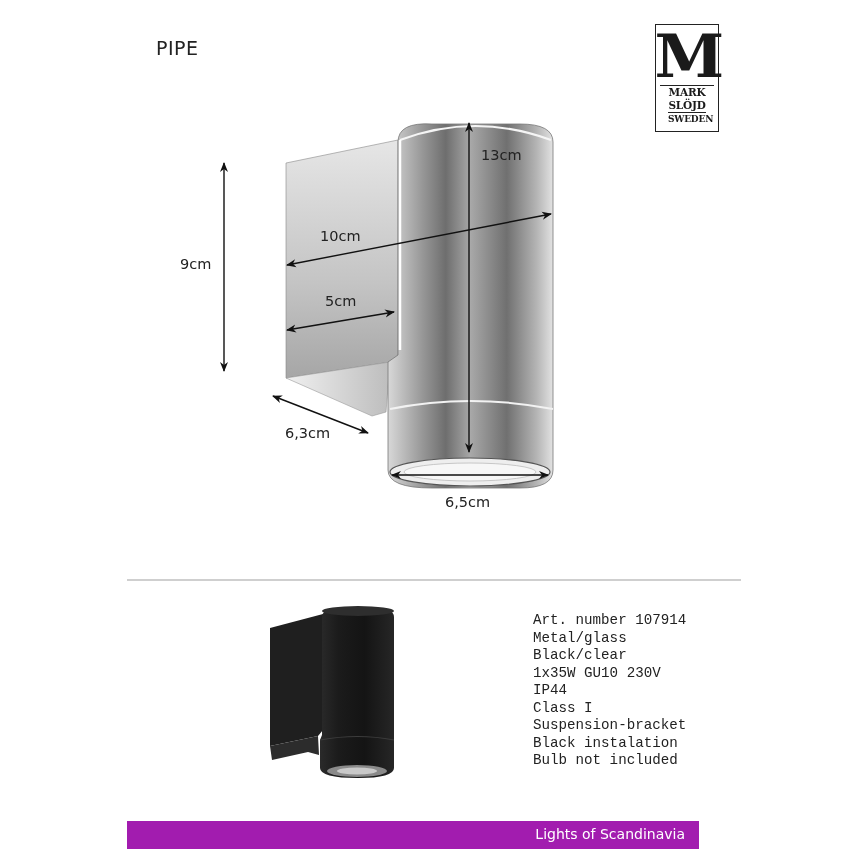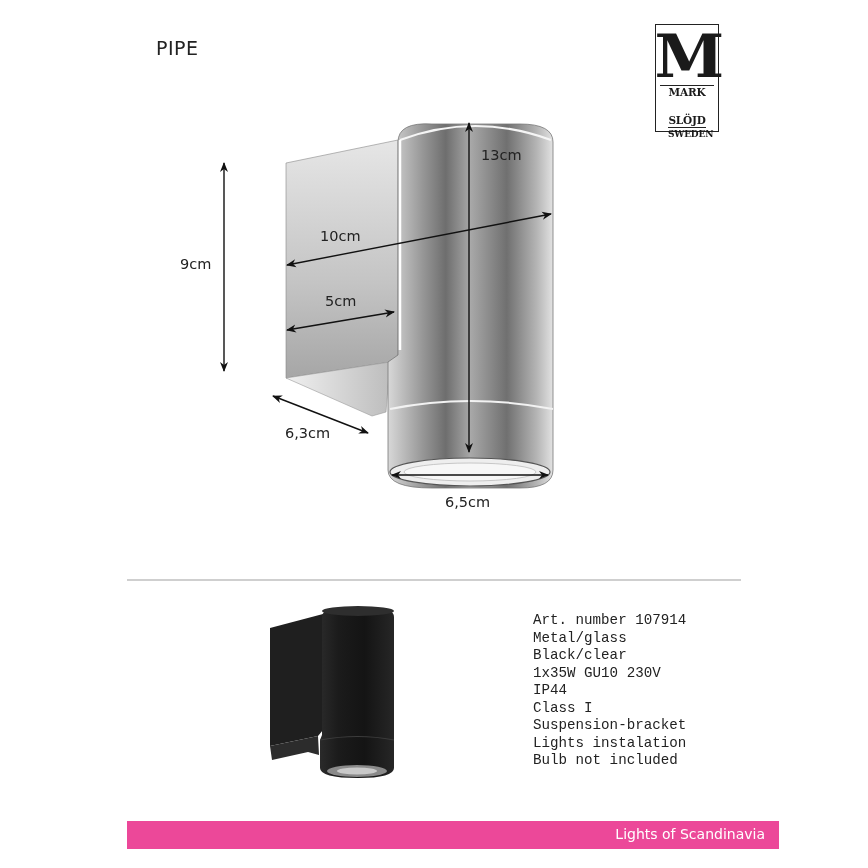--- a/index.html
+++ b/index.html
@@ -4,30 +4,30 @@
 <style>
   html, body { margin:0; padding:0; background:#ffffff; }
   body { width:868px; height:868px; position:relative; overflow:hidden;
          font-family:"DejaVu Sans", "Liberation Sans", sans-serif; color:#1e1e1e; }
   .title { position:absolute; left:148px; top:37px; font-size:19px; letter-spacing:0.5px; color:#222;margin-left:8px; }
   .logo { position:absolute; left:655px; top:24px; width:64px; height:108px; border:1px solid #222;
           box-sizing:border-box; background:#fff; text-align:center; }
   .logo .m { font-family:"DejaVu Serif", "Liberation Serif", serif; font-weight:bold; font-size:60px;
              line-height:58px; color:#1a1a1a; margin-top:2px; transform:scaleX(1.05); }
   .logo .l { font-family:"DejaVu Serif", "Liberation Serif", serif; font-weight:bold; font-size:10.5px;
-             line-height:13px; color:#1a1a1a; letter-spacing:-0.2px;margin-top:15px; }
+             line-height:13px; color:#1a1a1a; letter-spacing:-0.2px; }
   .logo .l.mid { border-top:1px solid #222; margin:0 4px; }
   .logo .l.sw { border-top:1px solid #222; margin:0 12px; font-size:9px; }
   .drawing { position:absolute; left:0; top:0; }
   .dim { position:absolute; font-size:14.5px; color:#222; }
   .divider { position:absolute; left:127px; top:579px; width:614px; height:2px; background:#cfcfcf; }
   .photo { position:absolute; left:0; top:0; }
   .specs { position:absolute; left:533px; top:612px; font-size:14.2px; line-height:17.5px; color:#222; }
   .specs div { white-space:nowrap;font-family:Liberation Mono, monospace; }
-  .footer { position:absolute; left:127px; top:821px; width:652px; height:28px; background:#ec4899; }
+  .footer { position:absolute; left:127px; top:821px; width:572px; height:28px; background:#a21caf; }
   .footer span { position:absolute; right:14px; top:5px; font-size:14px; color:#ffffff; }
 </style>
 </head>
 <body>
 
 <div class="title">PIPE</div>
 
 <div class="logo">
   <div class="m">M</div>
   <div class="l mid">MARK</div>
@@ -112,19 +112,19 @@
 </svg>
 
 <div class="specs">
   <div>Art. number 107914</div>
   <div>Metal/glass</div>
   <div>Black/clear</div>
   <div>1x35W GU10 230V</div>
   <div>IP44</div>
   <div>Class I</div>
   <div>Suspension-bracket</div>
-  <div>Lights instalation</div>
+  <div>Black instalation</div>
   <div>Bulb not included</div>
 </div>
 
 <div class="footer">
   <span>Lights of Scandinavia</span>
 </div>
 
 </body></html>

